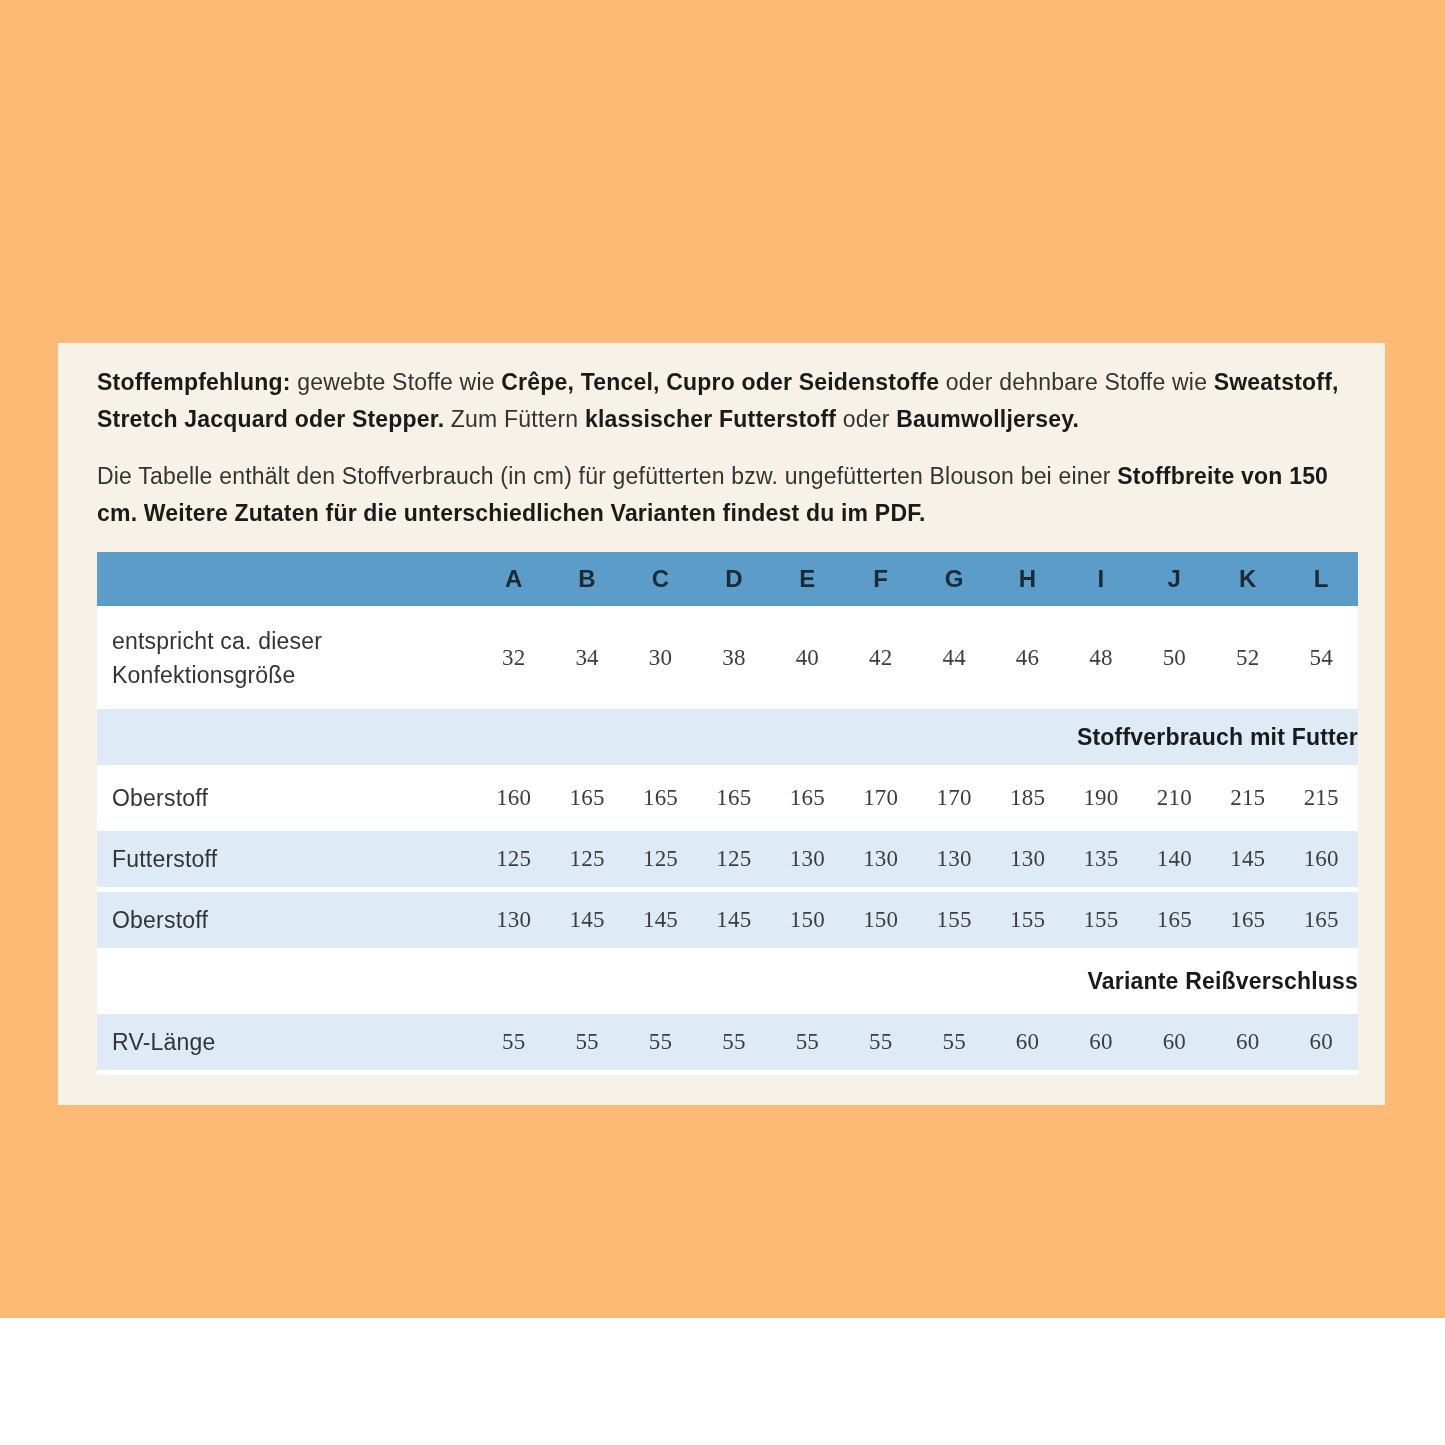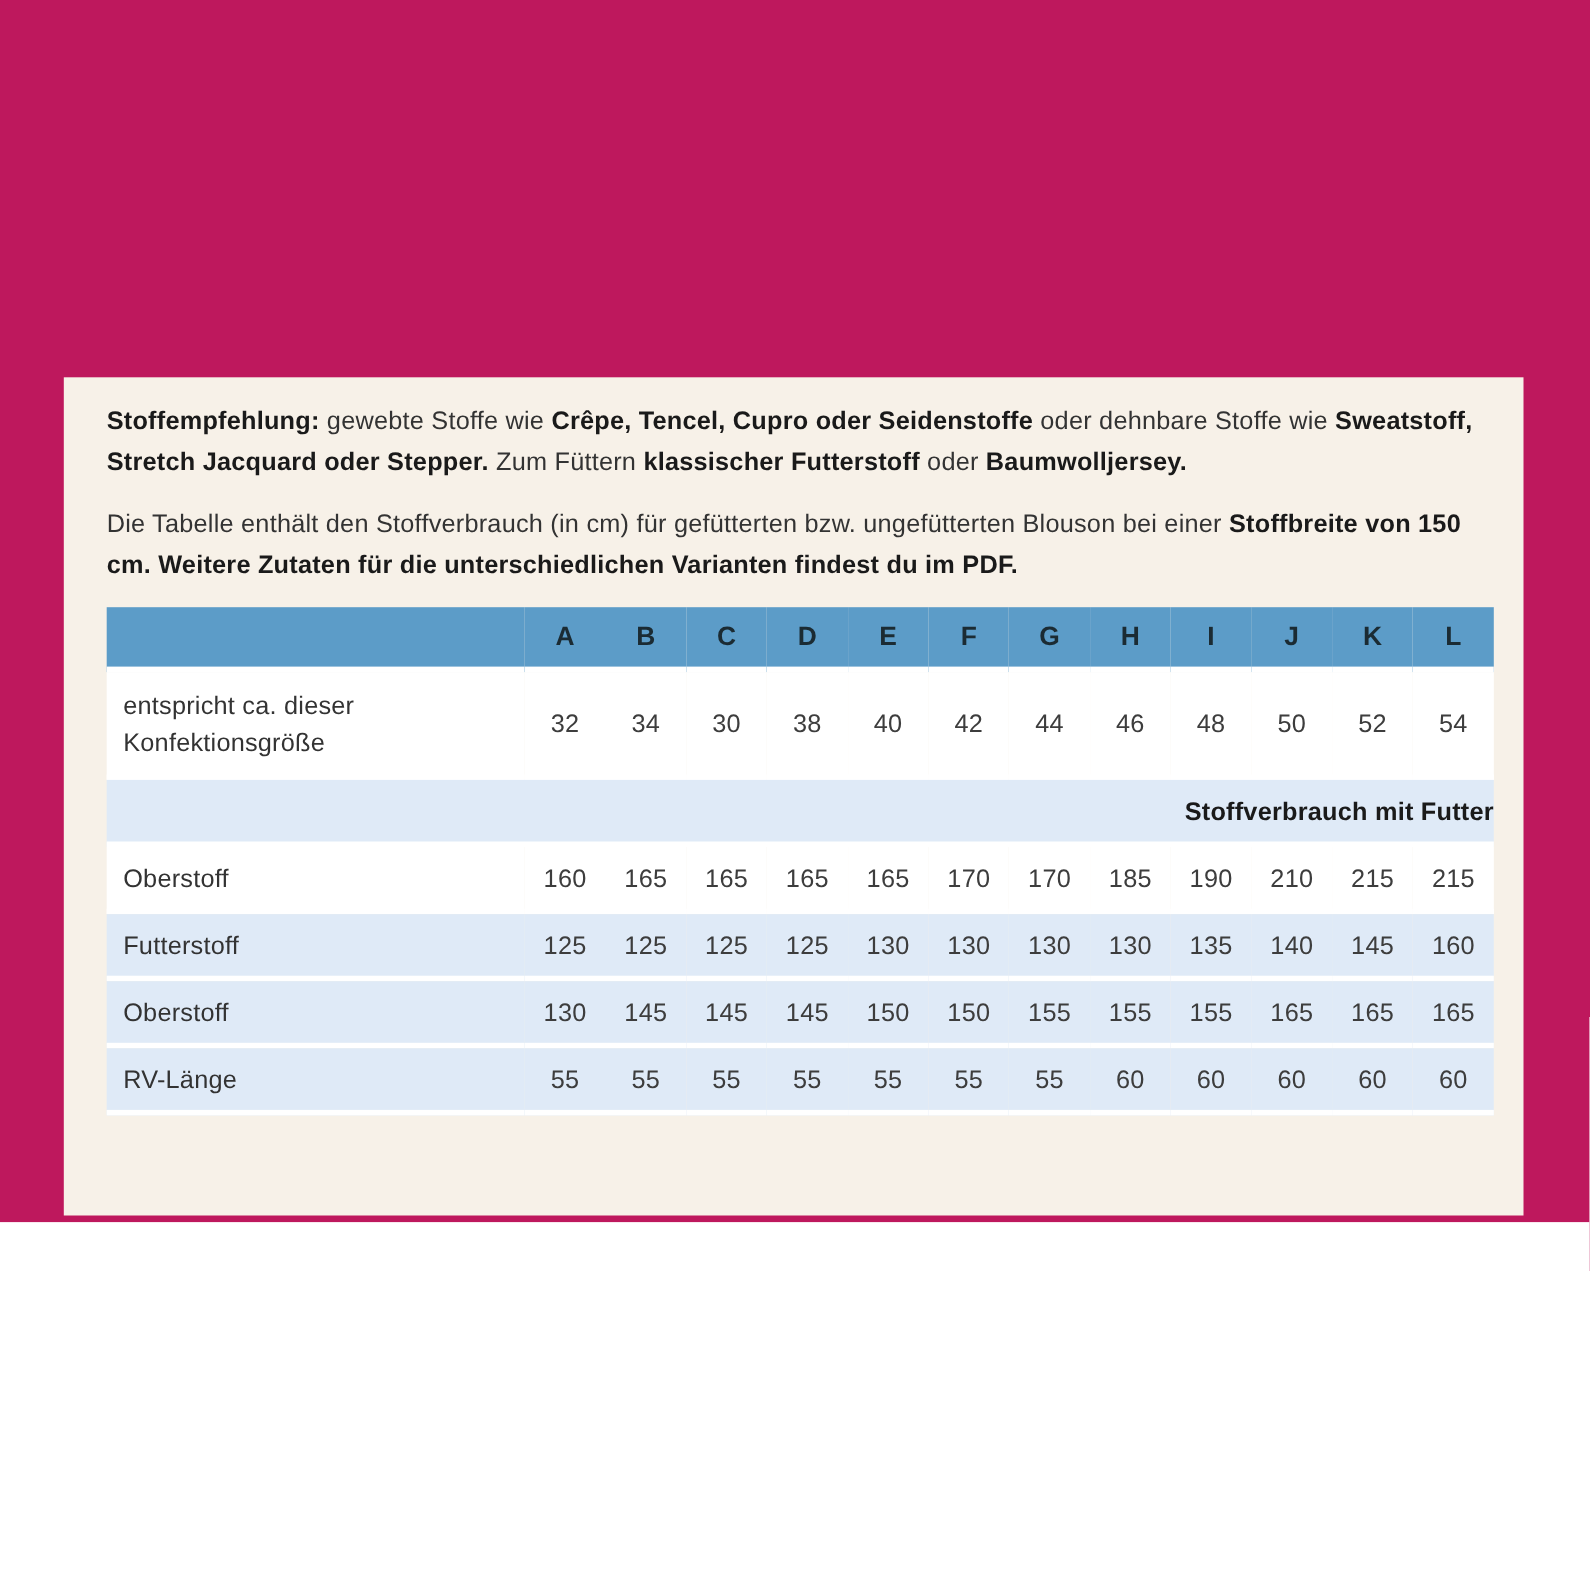--- a/index.html
+++ b/index.html
@@ -6,22 +6,22 @@
     margin: 0;
     padding: 0;
     background: #ffffff;
     width: 1445px;
     height: 1445px;
     font-family: "Liberation Sans", sans-serif;
   }
   .page {
     position: relative;
     width: 1445px;
-    height: 1111px;
-    background: #be185d;
+    height: 1318px;
+    background: #fdba74;
     overflow: hidden;
   }
   .panel {
     position: absolute;
     left: 58px;
     top: 343px;
     width: 1327px;
     height: 762px;
     background: #f7f1e8;
     box-sizing: border-box;
@@ -78,20 +78,21 @@
     padding-left: 15px !important;
     padding-right: 10px !important;
     text-align: left;
     color: #333333;
     line-height: 34px;
     margin-left: 20px;
   }
   .value-cell {
     text-align: center;
     color: #3d3d3d;
+    font-family: Liberation Serif, serif;
   }
   .section-label {
     padding-left: 15px !important;
     text-align: right;
     font-weight: 700;
     color: #1a1a1a;
   }
 </style>
 </head>
 <body>
@@ -190,20 +191,23 @@
             <td class="value-cell">145</td>
             <td class="value-cell">150</td>
             <td class="value-cell">150</td>
             <td class="value-cell">155</td>
             <td class="value-cell">155</td>
             <td class="value-cell">155</td>
             <td class="value-cell">165</td>
             <td class="value-cell">165</td>
             <td class="value-cell">165</td>
           </tr>
+          <tr class="shade-white">
+            <td colspan="13" class="section-label">Variante Reißverschluss</td>
+          </tr>
           <tr class="shade-blue">
             <td class="label-cell">RV-Länge</td>
             <td class="value-cell">55</td>
             <td class="value-cell">55</td>
             <td class="value-cell">55</td>
             <td class="value-cell">55</td>
             <td class="value-cell">55</td>
             <td class="value-cell">55</td>
             <td class="value-cell">55</td>
             <td class="value-cell">60</td>

